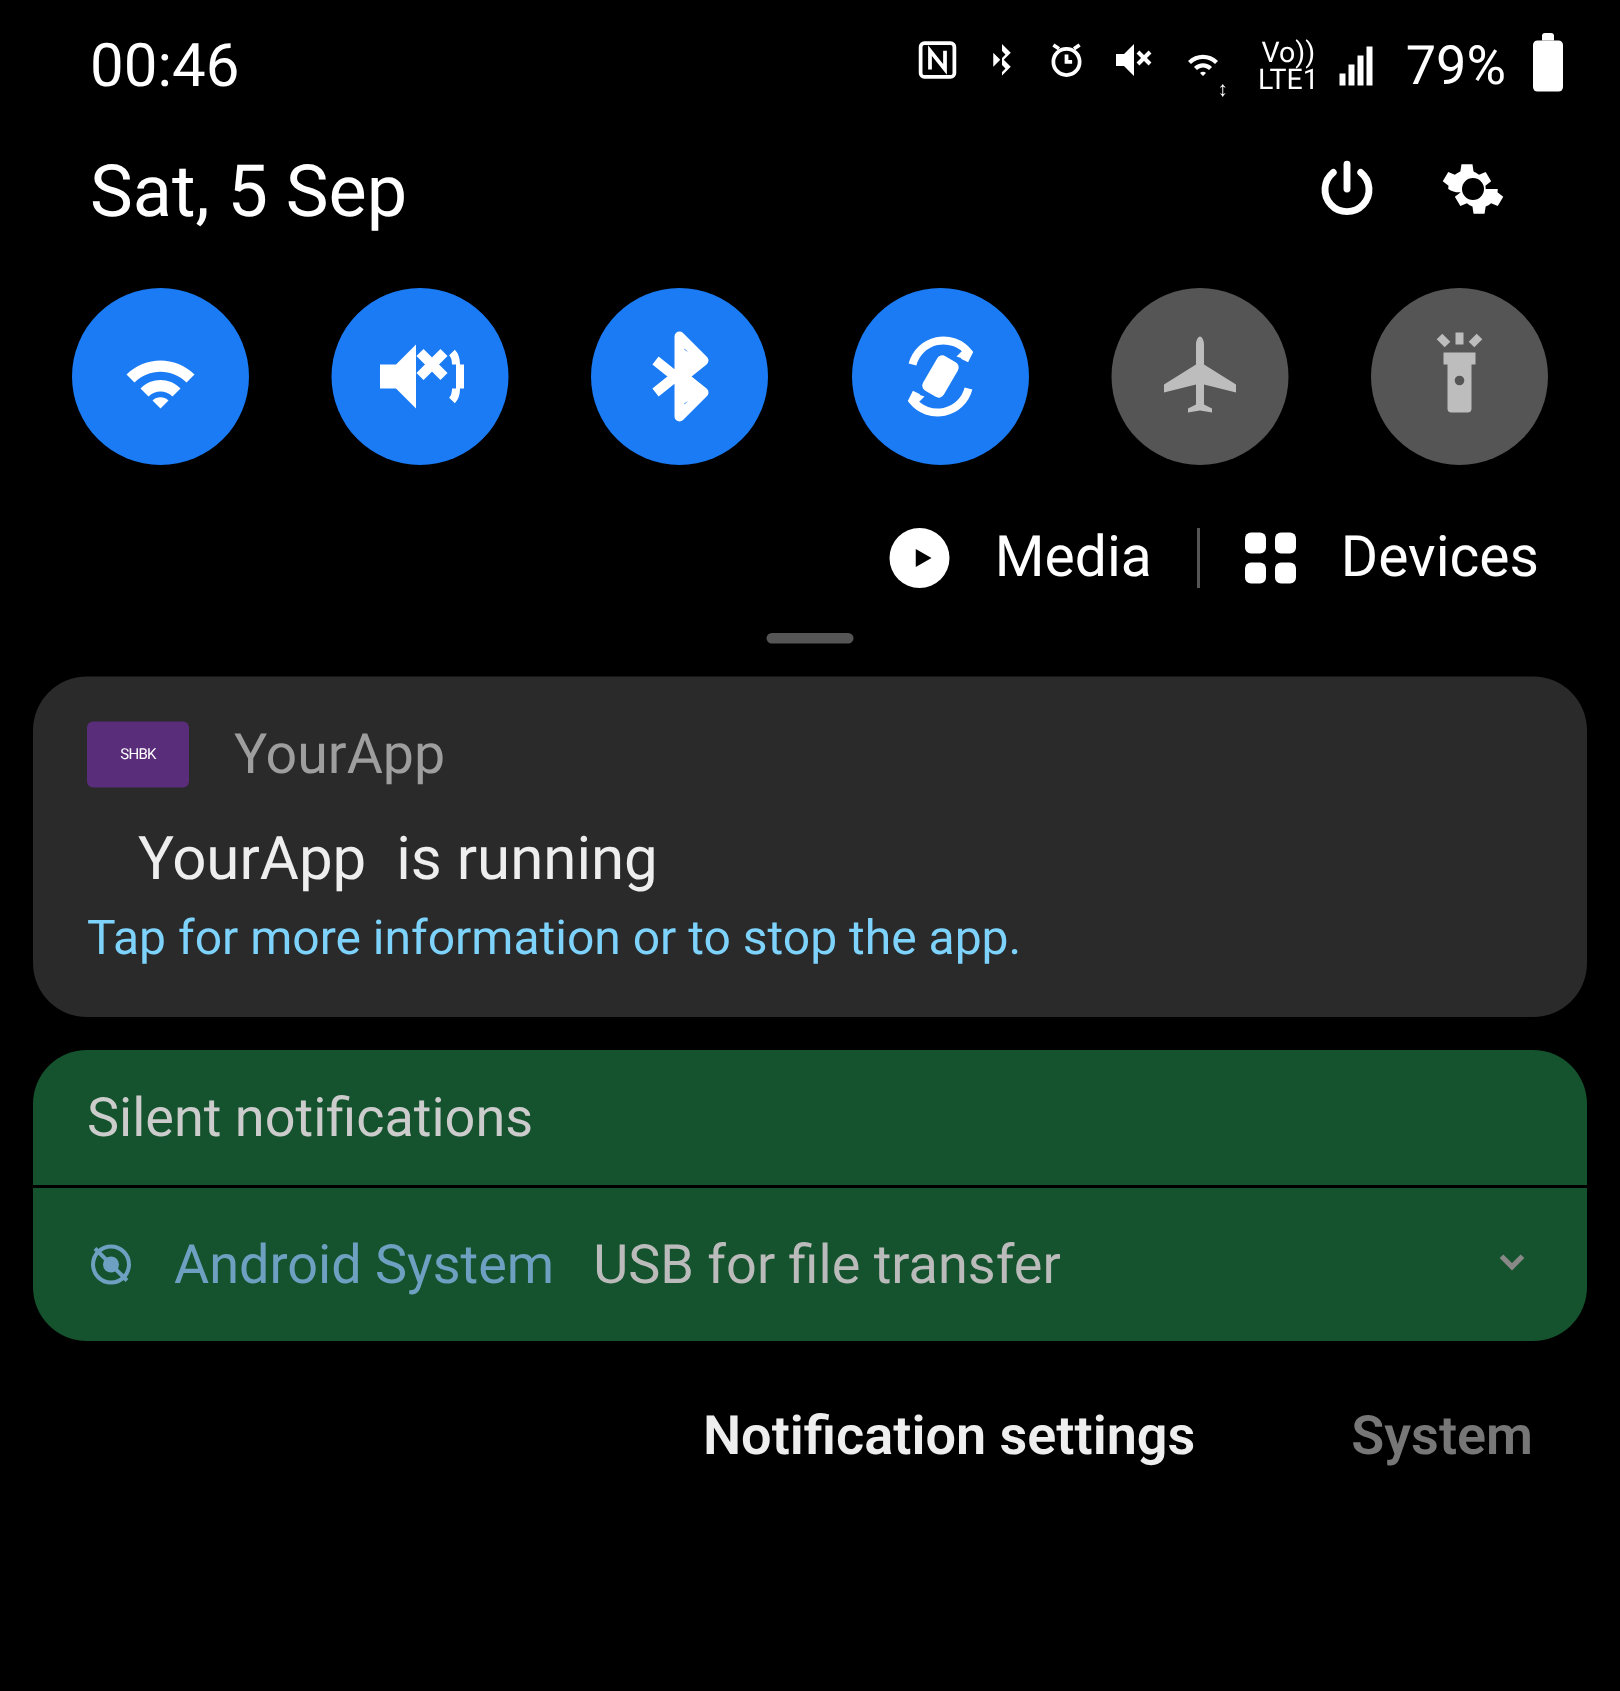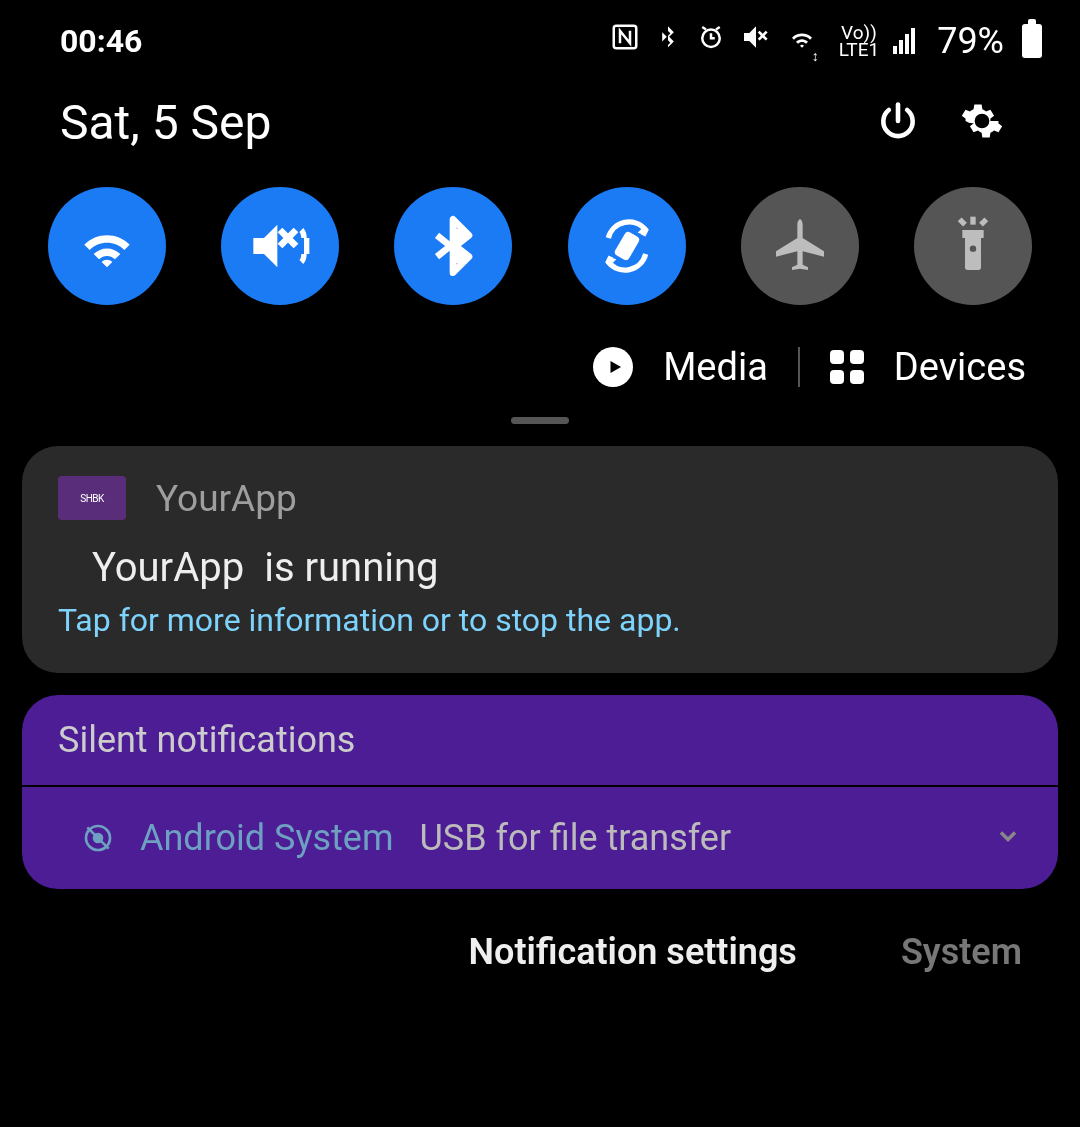--- a/index.html
+++ b/index.html
@@ -1,21 +1,21 @@
 <!DOCTYPE html>
 <html><head>
 <meta charset="utf-8">
 <style>
   * { box-sizing: border-box; margin: 0; padding: 0; }
   html, body { width: 1080px; height: 1127px; background: #000; color: #fff; font-family: -apple-system, "Segoe UI", Roboto, sans-serif; overflow: hidden; }
   body { display: flex; flex-direction: column; }
 
   
   .status-bar { display: flex; justify-content: space-between; align-items: center; padding: 20px 38px 10px 60px; }
-  .status-time { font-size: 32px; font-weight: 700; }
+  .status-time { font-size: 40px; font-weight: 400; }
   .status-icons { display: flex; align-items: center; gap: 14px; font-size: 32px; }
   .status-icons .vo { font-size: 19px; line-height: 0.9; text-align: center; }
   .status-icons .pct { font-size: 36px; font-weight: 400; margin-left: 8px; }
   .battery { width: 20px; height: 34px; background: #fff; border-radius: 3px; position: relative; margin-left: 4px; }
   .battery::before { content:""; position:absolute; top:-5px; left:50%; transform:translateX(-50%); width:8px; height:5px; background:#fff; border-radius:2px 2px 0 0;}
 
   
   .date-row { display:flex; justify-content: space-between; align-items: center; padding: 22px 76px 26px 60px; }
   .date-text { font-size: 48px; font-weight: 400; }
   .date-actions { display:flex; gap: 40px; align-items:center; }
@@ -42,23 +42,23 @@
 
   
   .notif-card { margin: 0 22px 22px 22px; background:#2a2a2a; border-radius: 36px; padding: 30px 36px 34px 36px; }
   .notif-card .card-hdr { display:flex; align-items:center; gap: 30px; margin-bottom: 24px; }
   .app-icon-small { width: 68px; height: 44px; background:#5a2d7a; border-radius:4px; display:flex; align-items:center; justify-content:center; font-size:10px; color:#fff; letter-spacing:-0.5px; }
   .app-name { font-size: 37px; color:#9e9e9e; }
   .notif-title { font-size: 40px; color:#eee; margin-bottom: 10px; display:flex; gap: 20px; padding-left: 34px;}
   .notif-sub { font-size: 32px; color:#7dd3fc; }
 
   
-  .silent-card { margin: 0 22px 0 22px; background:#4c1d95; border-radius: 36px; overflow:hidden; }
+  .silent-card { margin: 0 22px 0 22px; background:#14532d; border-radius: 36px; overflow:hidden; }
   .silent-hdr { padding: 24px 36px; font-size: 36px; color:#ccc; border-bottom: 2px solid #000; }
-  .silent-row { display:flex; align-items:center; gap: 26px; padding: 30px 36px; margin-left: 24px; }
+  .silent-row { display:flex; align-items:center; gap: 26px; padding: 30px 36px; }
   .sys-icon { width:32px; height:32px; }
   .sys-name { font-size: 36px; color:#6ea0c2; }
   .sys-msg { font-size: 36px; color:#bbb; }
   .silent-row .chev { margin-left:auto; }
   .silent-row .chev svg { width:28px; height:28px; stroke:#888; fill:none; stroke-width:3; }
 
   
   .footer-actions { display:flex; justify-content:flex-end; gap: 104px; padding: 42px 58px 0 0; font-size: 36px; font-weight: 600; }
   .footer-actions .notif-settings { color:#eee; }
   .footer-actions .clear { color:#777; }

